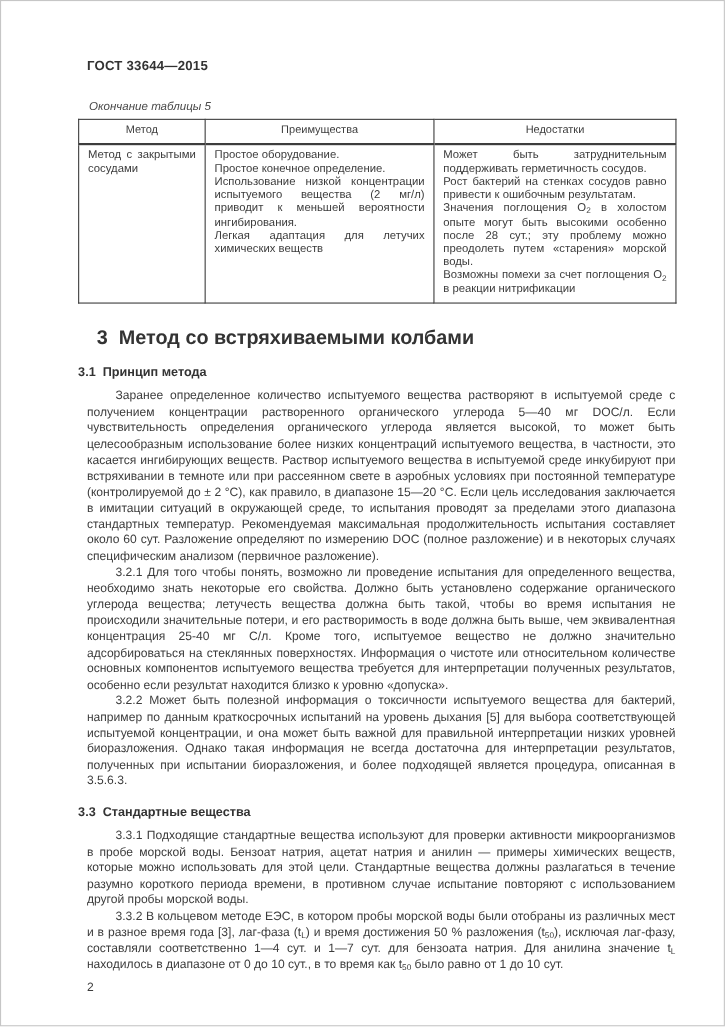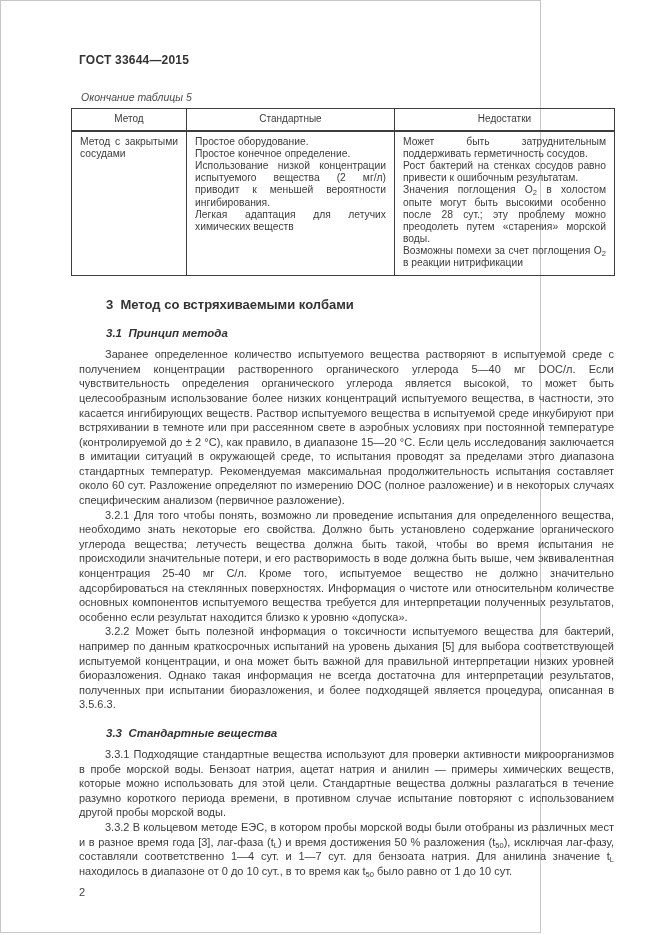--- a/index.html
+++ b/index.html
@@ -6,21 +6,21 @@
   html, body { background: #ffffff; }
   body {
     width: 661px;
     height: 935px;
     font-family: "Liberation Sans", "DejaVu Sans", sans-serif;
     color: #3c3c3c;
     position: relative;
     overflow: hidden;
   }
   .page {
-    width: 541px;
+    width: 659px;
     height: 933px;
     border: 1px solid #c6c6c6;
     background: #ffffff;
     padding: 52px 48px 0 70px;
   }
   .doc-number {
     margin-left: 8px;
     font-size: 12px;
     font-weight: bold;
     letter-spacing: 0.2px;
@@ -58,35 +58,33 @@
     text-align: justify;
     hyphens: auto;
     -webkit-hyphens: auto;
   }
   .col-method   { width: 115px; }
   .col-adv      { width: 208px; }
   .col-dis      { width: 220px; }
   td .cell-line { text-align: justify; }
   h2.sec {
     margin-top: 21px;
-    margin-left: 35px;
-    font-size: 13px;
+    margin-left: 17px;
+    font-size: 18px;
     font-weight: bold;
     color: #333333;
     white-space: pre-wrap;
   }
   h3.sub {
     margin-top: 15px;
     margin-bottom: 8px;
-    margin-left: 35px;
     font-size: 11.5px;
     font-weight: bold;
     color: #333333;
     white-space: pre-wrap;
-    font-style: italic;
   }
   p.body-par {
     margin-left: 8px;
     width: 535px;
     font-size: 11px;
     line-height: 14.6px;
     text-align: justify;
     text-indent: 26px;
     hyphens: auto;
     -webkit-hyphens: auto;
@@ -109,21 +107,21 @@
 <div class="page">
 
   <div class="doc-number">ГОСТ 33644—2015</div>
 
   <div class="table-caption">Окончание таблицы 5</div>
 
   <table class="gost-table">
     <thead>
       <tr>
         <th class="col-method">Метод</th>
-        <th class="col-adv">Стандартные</th>
+        <th class="col-adv">Преимущества</th>
         <th class="col-dis">Недостатки</th>
       </tr>
     </thead>
     <tbody>
       <tr>
         <td class="col-method">Метод с закрытыми сосудами</td>
         <td class="col-adv">
           <div class="cell-line">Простое оборудование.</div>
           <div class="cell-line">Простое конечное определение.</div>
           <div class="cell-line">Использование низкой концентрации испытуемого вещества (2 мг/л) приводит к меньшей вероятности ингибирования.</div>

